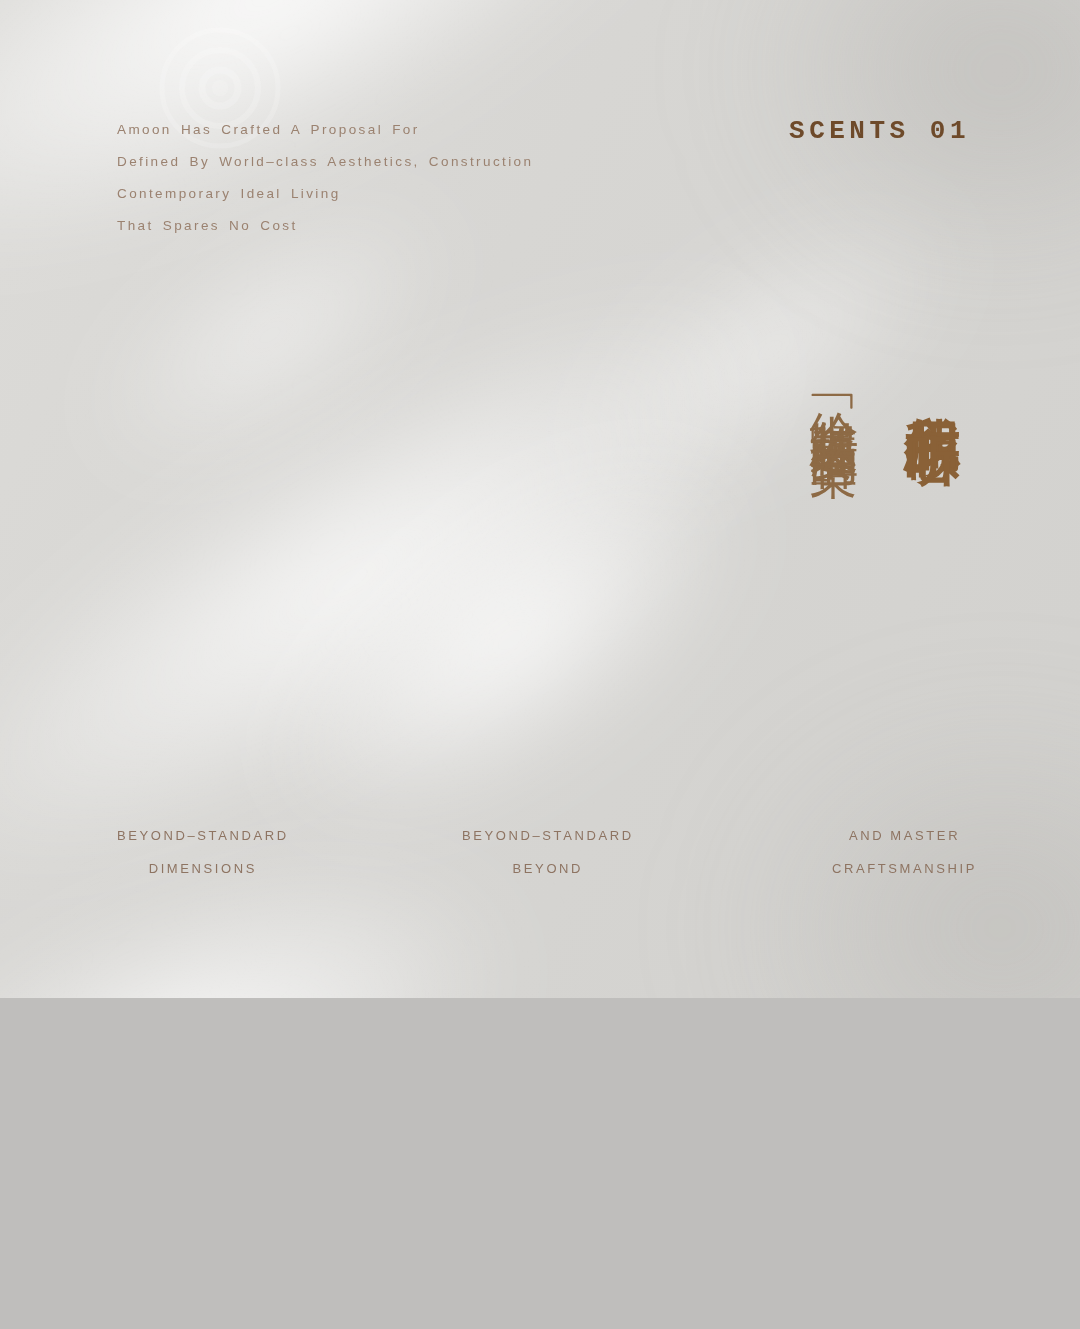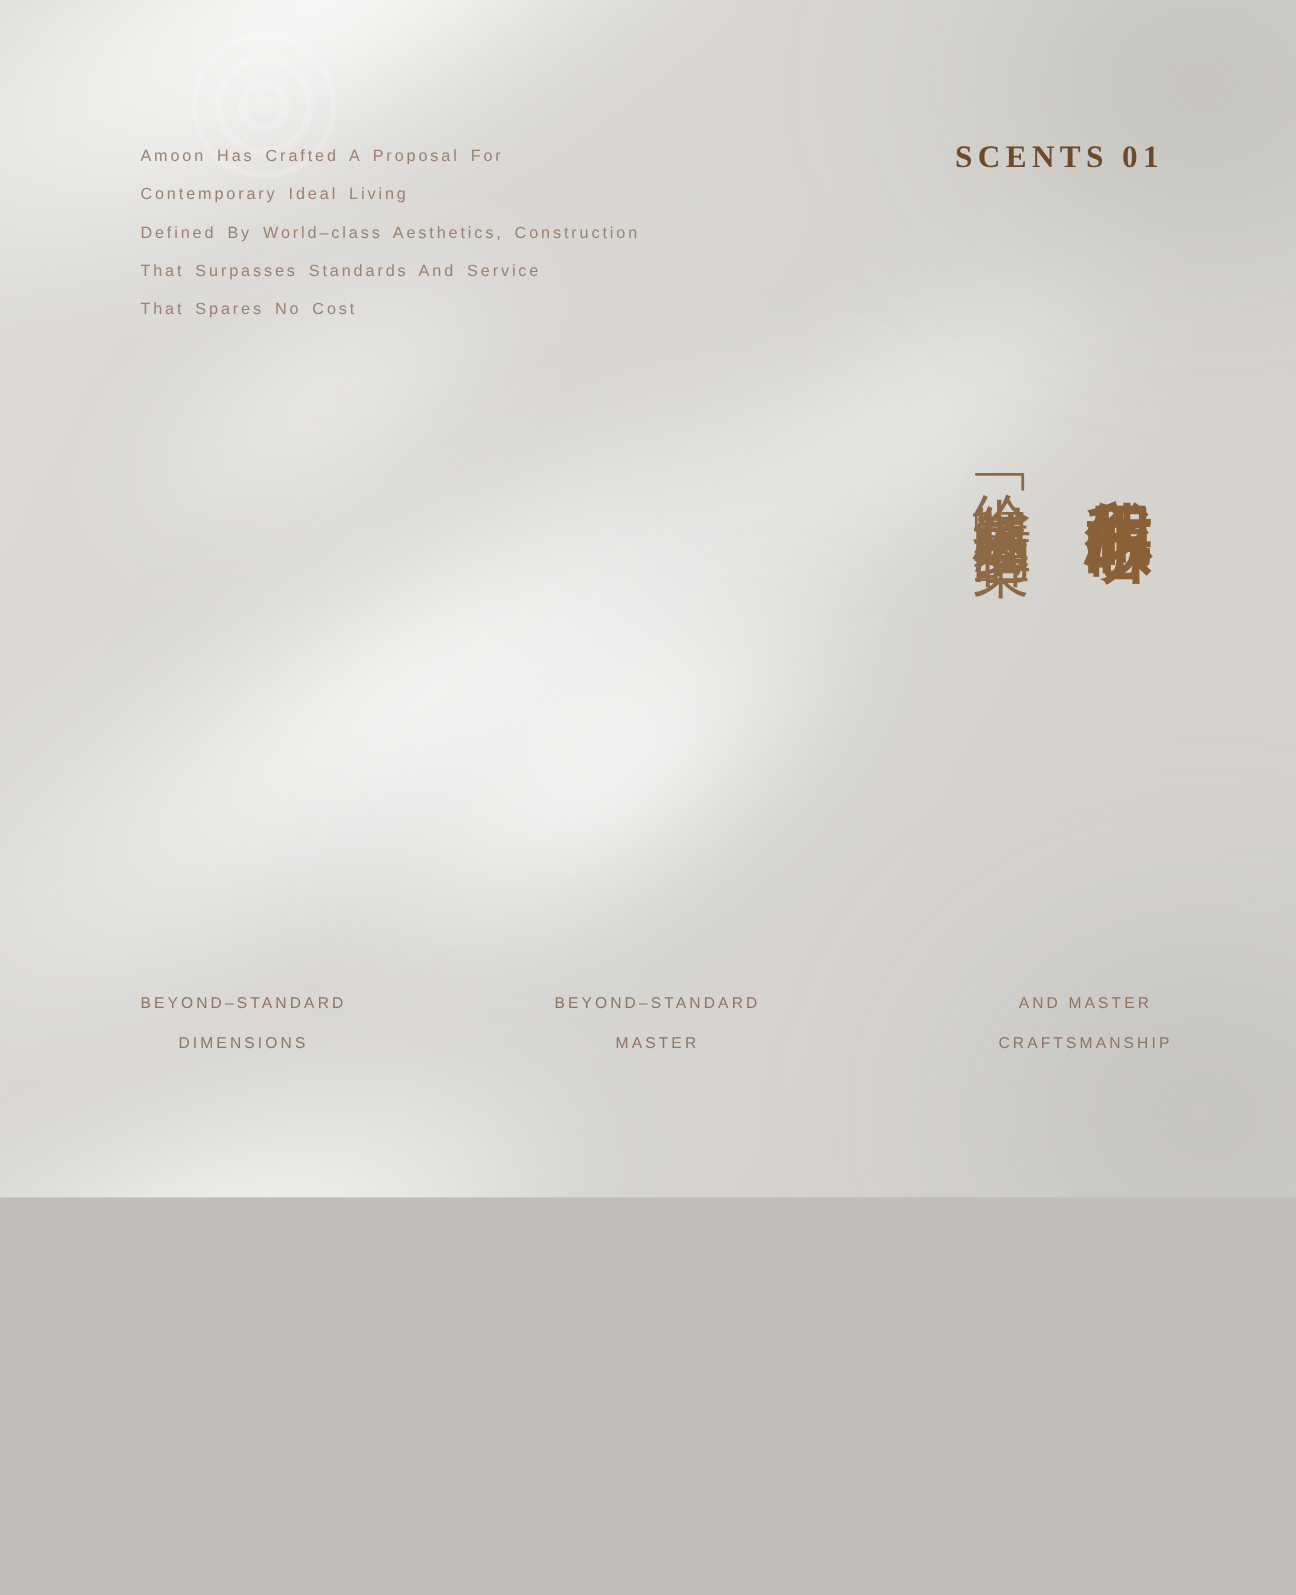--- a/index.html
+++ b/index.html
@@ -35,21 +35,21 @@
   .rings{position:absolute;pointer-events:none;}
   
   .intro{
     position:absolute;left:117px;top:120px;
     color:var(--muted-brown,#9b8270);
     font-size:13.5px;letter-spacing:2.4px;word-spacing:3px;
   }
   .intro .line{display:block;height:32px;line-height:20px;white-space:nowrap;}
   .badge{
     position:absolute;right:110px;top:116px;
-    font-family:Liberation Serif, serif;
+    font-family:Liberation Mono, monospace;
     font-weight:bold;font-size:26px;letter-spacing:4.5px;
     color:var(--accent-dark,#6e4a2a);white-space:nowrap;
   }
   .v-headline{
     position:absolute;right:110px;top:372px;
     writing-mode:vertical-rl;text-orientation:mixed;
     font-size:55px;font-weight:900;letter-spacing:3px;
     color:var(--accent-brown,#8a6137);
     font-family:"Liberation Sans","DejaVu Sans",sans-serif;
   }
@@ -98,40 +98,39 @@
       <g fill="none" stroke="rgba(255,255,255,0.35)" opacity="0.18">
         <circle cx="130" cy="120" r="50" stroke-width="6"></circle>
         <circle cx="130" cy="120" r="85" stroke-width="5"></circle>
         <circle cx="130" cy="120" r="115" stroke-width="4"></circle>
       </g>
     </svg>
   </div>
 
   <div class="intro">
     <span class="line">Amoon Has Crafted A Proposal For</span>
+    <span class="line">Defined By World–class Aesthetics, Construction</span>
     <span class="line">Contemporary Ideal Living</span>
-    <span class="line">Defined By World–class Aesthetics, Construction</span>
-    <span class="line">That Surpasses Standards And Service</span>
     <span class="line">That Spares No Cost</span>
   </div>
 
   <div class="badge">SCENTS 01</div>
 
   <div class="v-headline">我们用心倾听</div>
 
   <div class="v-subline">给出「超越标准」的答案</div>
 
   <div class="footer">
     <div class="col col1">
       <span class="line">BEYOND–STANDARD</span>
       <span class="line">DIMENSIONS</span>
     </div>
     <div class="col col2">
       <span class="line">BEYOND–STANDARD</span>
-      <span class="line">MASTER</span>
+      <span class="line">BEYOND</span>
     </div>
     <div class="col col3">
       <span class="line">AND MASTER</span>
       <span class="line">CRAFTSMANSHIP</span>
     </div>
   </div>
 
 </div>
 
 </body></html>

